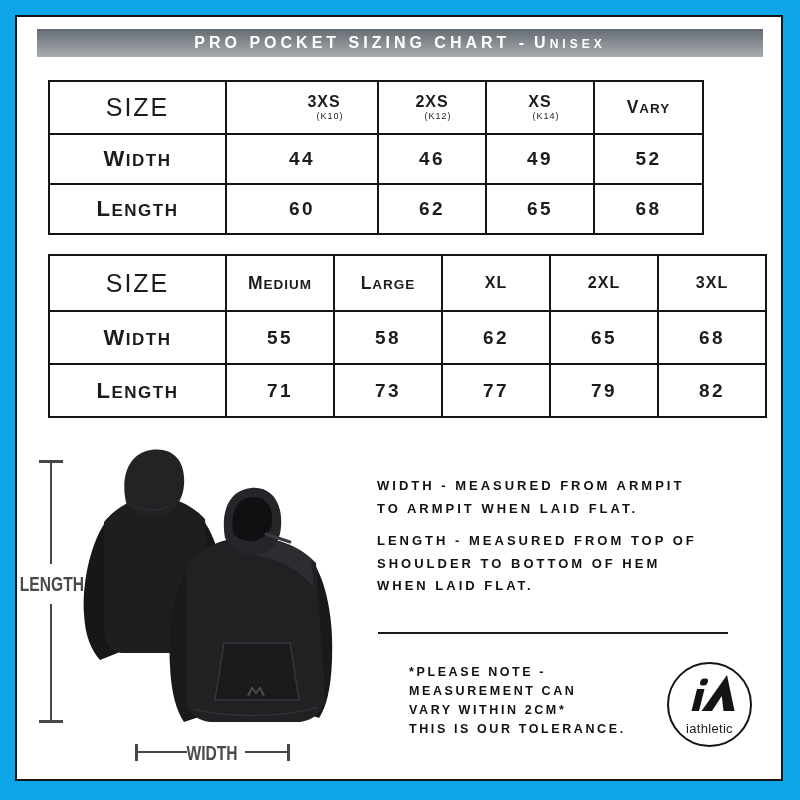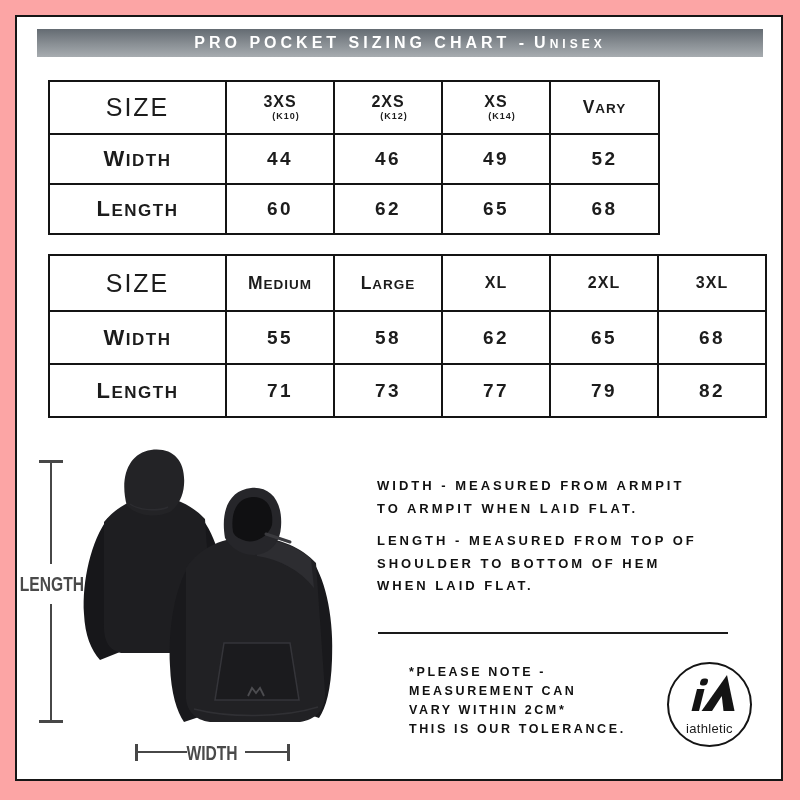--- a/index.html
+++ b/index.html
@@ -1,39 +1,39 @@
 <!DOCTYPE html>
 <html><head>
 <meta charset="utf-8">
 <style>
   html,body{margin:0;padding:0;background:#ffffff;}
   body{width:800px;height:800px;position:relative;overflow:hidden;
        font-family:"Liberation Sans", sans-serif;color:#1c1c1c;}
-  .page{position:absolute;inset:0;width:800px;height:800px;background:#fca5a5;}
+  .page{position:absolute;inset:0;width:800px;height:800px;background:#0ea5e9;}
   .frame{position:absolute;left:15px;top:15px;width:768px;height:766px;
          border:2px solid #161616;box-sizing:border-box;background:#fff;}
 
   
   .titlebar{position:absolute;left:37px;top:29px;width:726px;height:28px;
             background:linear-gradient(to bottom,#646b72 0%,#8a9095 55%,#a7acb0 100%);
             display:flex;align-items:center;justify-content:center;white-space:nowrap;}
   .title-main{color:#fff;font-weight:bold;font-size:16px;letter-spacing:4px;}
   .title-brand{display:inline-block;color:#fff;font-weight:bold;font-size:12px;
                letter-spacing:4px;margin-left:6px;}
   .title-brand::first-letter{font-size:16px;}
 
   
   table.sizing{border-collapse:collapse;table-layout:fixed;position:absolute;background:#fff;}
   table.sizing td{border:2px solid #141414;text-align:center;vertical-align:middle;
                   padding:0;overflow:hidden;}
   #table-kids{left:48px;top:80px;width:600px;}
   #table-adult{left:48px;top:254px;width:705px;}
   .size-head{font-size:25px;font-weight:normal;letter-spacing:2px;}
   .col-name{font-size:16px;font-weight:bold;letter-spacing:1px;line-height:1.15;}
-  .col-sub{font-size:9px;font-weight:bold;letter-spacing:1px;line-height:1.2;margin-left:12px;}
+  .col-sub{font-size:9px;font-weight:normal;letter-spacing:1px;line-height:1.2;margin-left:12px;}
   .row-head{font-weight:bold;letter-spacing:1.5px;}
   .sc{display:inline-block;}
   .sc.row-label{font-size:17px;}
   .sc.row-label::first-letter{font-size:22px;}
   .sc.col-label{font-size:13.5px;font-weight:bold;letter-spacing:1px;}
   .sc.col-label::first-letter{font-size:17.5px;}
   .cell-val{font-size:19px;font-weight:bold;letter-spacing:2.5px;}
 
   
   .mline{position:absolute;background:#474747;}
@@ -68,21 +68,21 @@
     <span class="title-main">PRO POCKET SIZING CHART -</span>
     <span class="title-brand">UNISEX</span>
   </div>
 
   <table class="sizing" id="table-kids">
     <tbody>
         <tr style="height:53px;">
       <td style="width:175px;" class="size-head">
         <span>SIZE</span>
       </td>
-      <td style="width:106px;">
+      <td style="width:106px;padding-left:44px;">
         <div class="col-name">3XS</div>
         <div class="col-sub">(K10)</div>
       </td>
       <td style="width:106px;">
         <div class="col-name">2XS</div>
         <div class="col-sub">(K12)</div>
       </td>
       <td style="width:106px;">
         <div class="col-name">XS</div>
         <div class="col-sub">(K14)</div>

